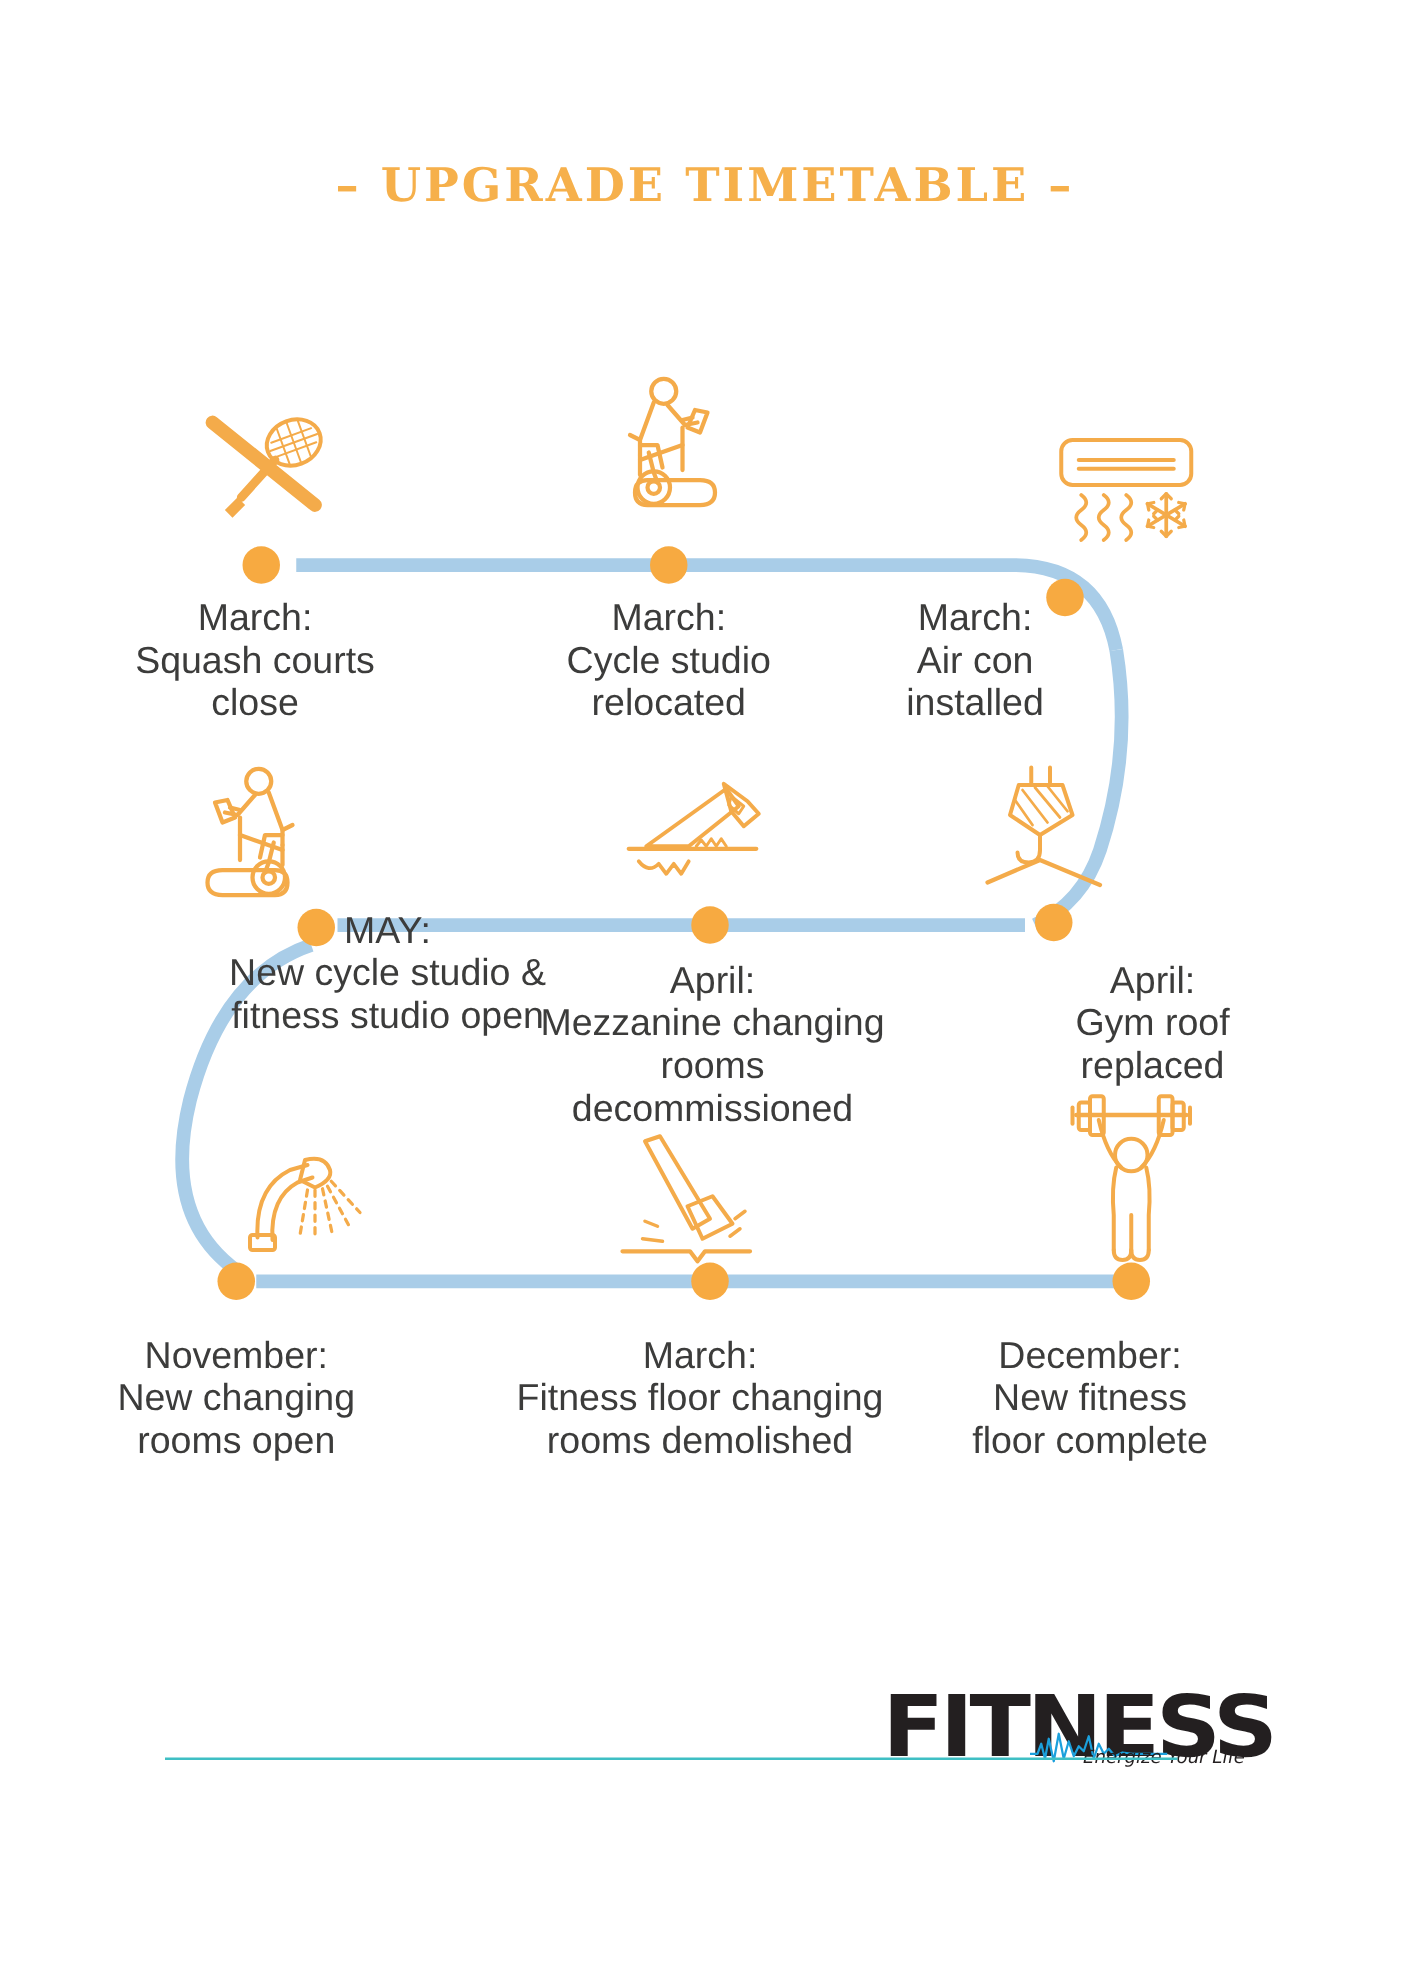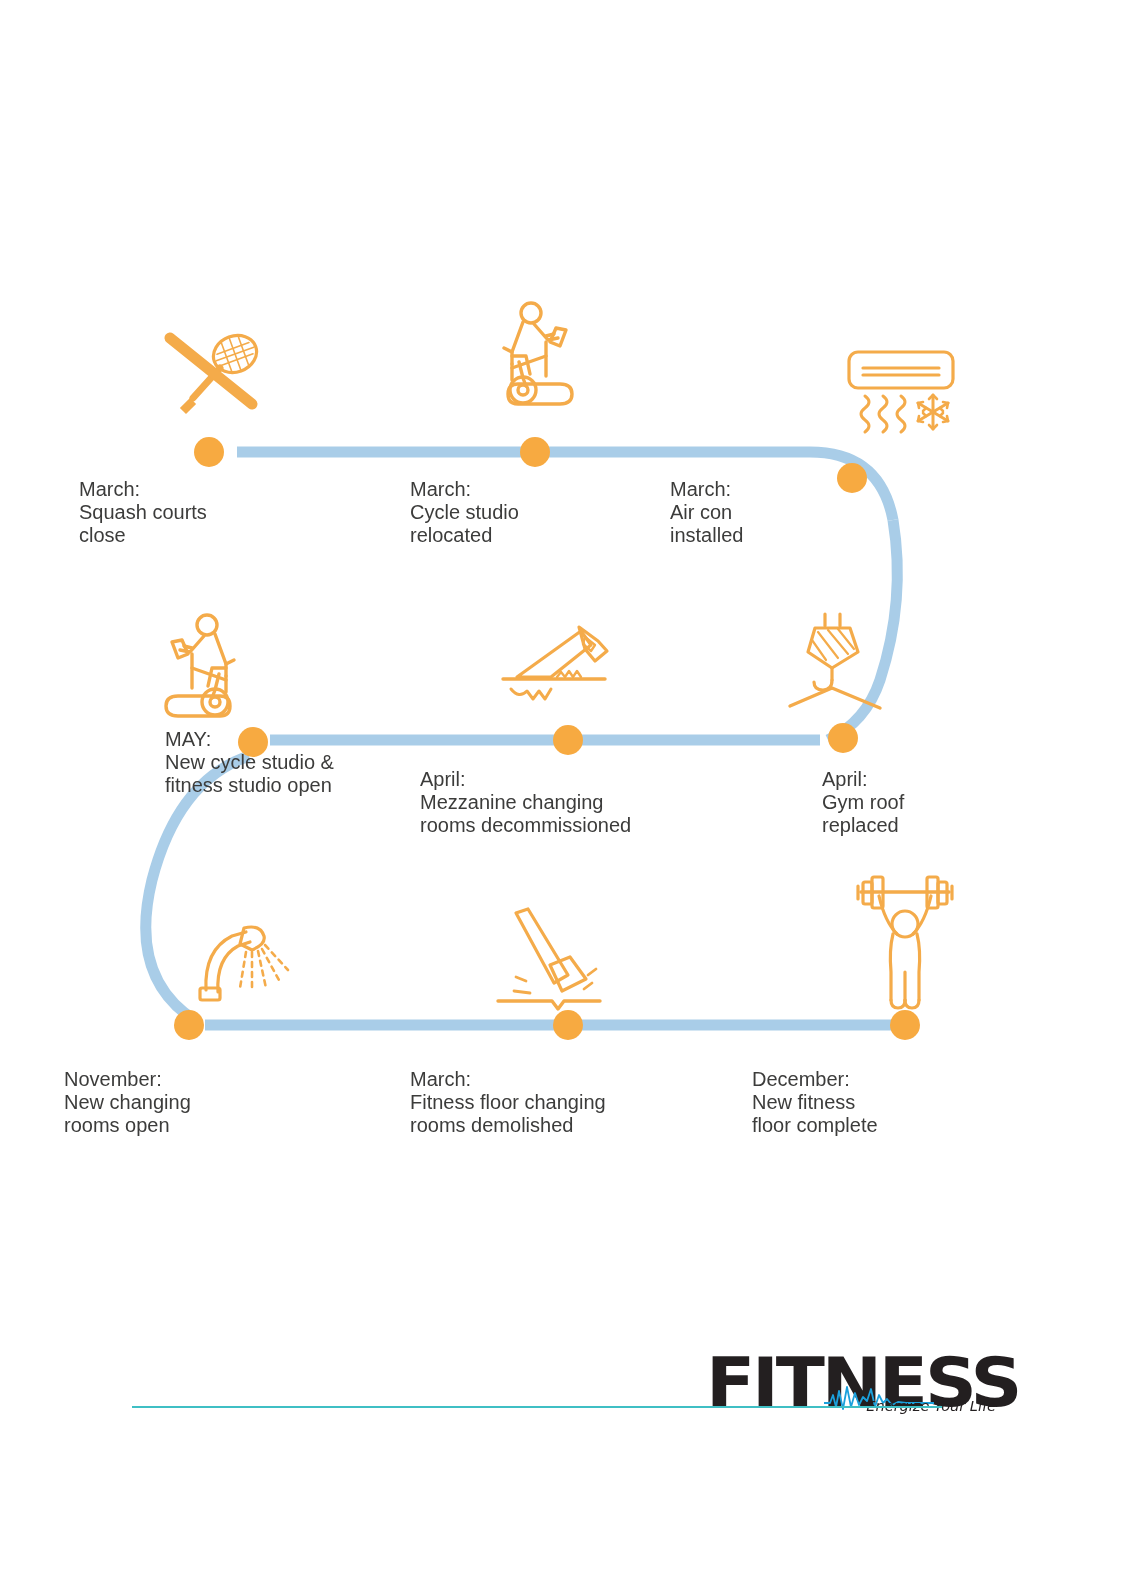--- a/index.html
+++ b/index.html
@@ -43,22 +43,22 @@
   }
   .icon-wrap {
     position:absolute;
     display:flex;
     align-items:flex-end;
     justify-content:center;
   }
   .icon-wrap svg { display:block; overflow:visible; }
   .label {
     position:absolute;
-    text-align:left;
-    font-size:20px;
+    text-align:center;
+    font-size:30px;
     line-height:1.14;
     color:#3c3c3b;
     white-space:pre-line;
   }
 
   
   .logo { position:absolute; left:706px; top:1315px; width:292px; height:110px; }
   .logo-kensington {
     position:absolute; left:8px; top:0;
     font-family:"DejaVu Serif", serif;
@@ -94,20 +94,21 @@
     left:132px; top:1406px;
     width:810px; height:2px;
     background:#3FBFC4;
   }
 </style>
 </head>
 <body>
 
 <div id="page">
 
+  <div class="title">– UPGRADE TIMETABLE –</div>
 
   <svg id="timeline-svg" viewBox="0 0 1128 1574" xmlns="http://www.w3.org/2000/svg">
 
     <path d="M 237 452 L 810 452 Q 880 452 893 520" fill="none" stroke="#A9CDE8" stroke-width="11" stroke-linecap="butt"></path>
 
     <path d="M 893 520 Q 906 600 880 680 Q 866 722 828 740" fill="none" stroke="#A9CDE8" stroke-width="11" stroke-linecap="butt"></path>
 
     <path d="M 820 740 L 270 740" fill="none" stroke="#A9CDE8" stroke-width="11" stroke-linecap="butt"></path>
 
     <path d="M 249 756 Q 178 780 152 880 Q 128 978 196 1021" fill="none" stroke="#A9CDE8" stroke-width="11" stroke-linecap="butt"></path>

